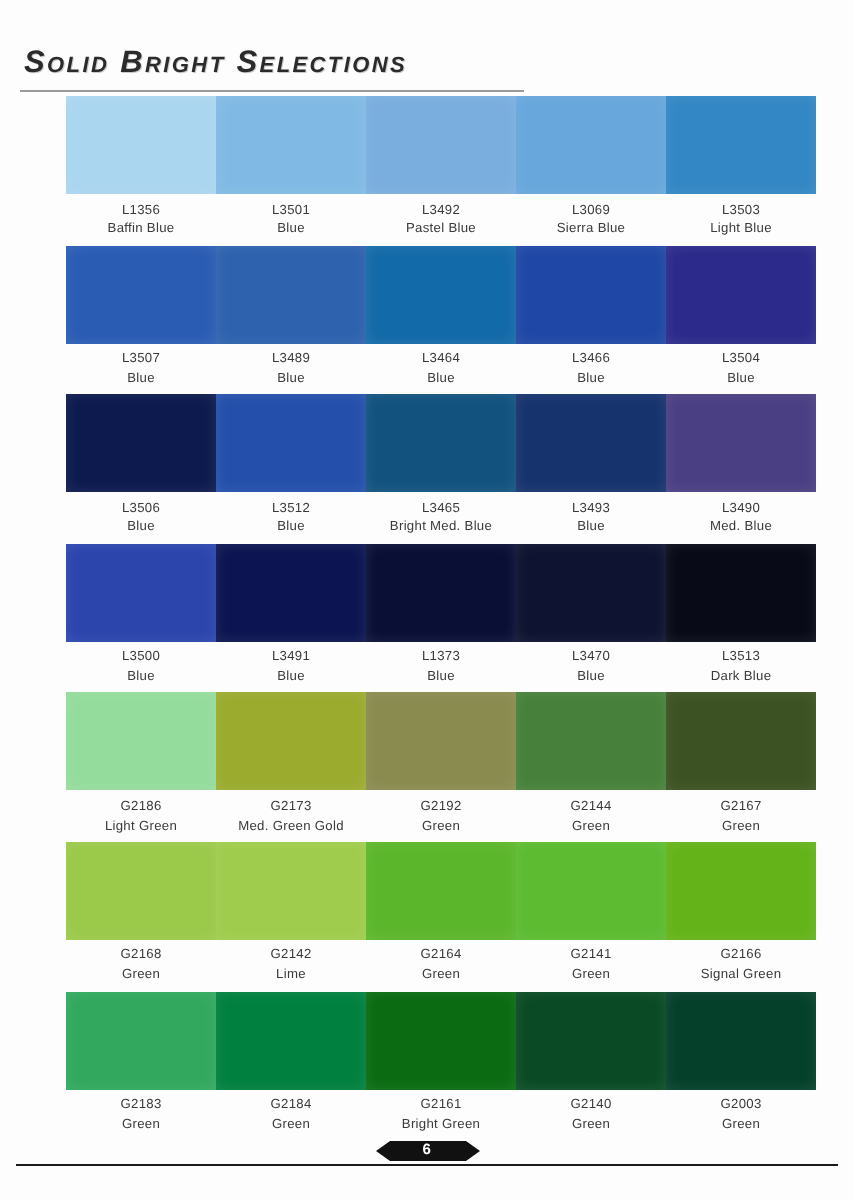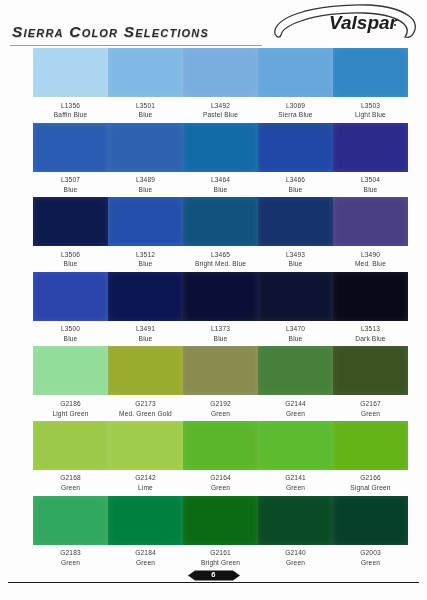--- a/index.html
+++ b/index.html
@@ -138,30 +138,23 @@
     color: #ffffff;
     letter-spacing: 0.3px;
   }
 </style>
 </head>
 <body>
 
 <div class="page">
 
   <div class="header">
-    <div class="page-title">Sierra Color Selections</div>
+    <div class="page-title">Solid Bright Selections</div>
     <div class="title-rule"></div>
 
-    <div class="brand-logo">
-      <svg viewBox="0 0 152 42" width="152" height="42" xmlns="http://www.w3.org/2000/svg">
-        <path d="M6 32 C4 24 14 16 30 11 C48 5 78 2 100 3 C118 4 132 8 140 14 C147 19 148 26 144 32 C142 35 139 36 136 35 C139 31 139 26 135 22 C129 16 114 12 96 11 C74 10 48 13 32 19 C20 23 13 28 12 33 C11 36 8 36 6 32 Z" fill="none" stroke="#333333" stroke-width="1.3"></path>
-        <text x="60" y="27" font-family="Liberation Sans, sans-serif" font-size="19" font-weight="bold" font-style="italic" fill="#1c1c1c">Valspar</text>
-        <circle cx="126" cy="23" r="1" fill="#1c1c1c"></circle>
-      </svg>
-    </div>
   </div>
 
   <div class="grid">
       <div class="row">
         <div class="cell">
           <div class="swatch" style="background: rgb(171, 214, 239);"></div>
           <div class="cell-code">L1356</div>
           <div class="cell-name">Baffin Blue</div>
         </div>
         <div class="cell">

